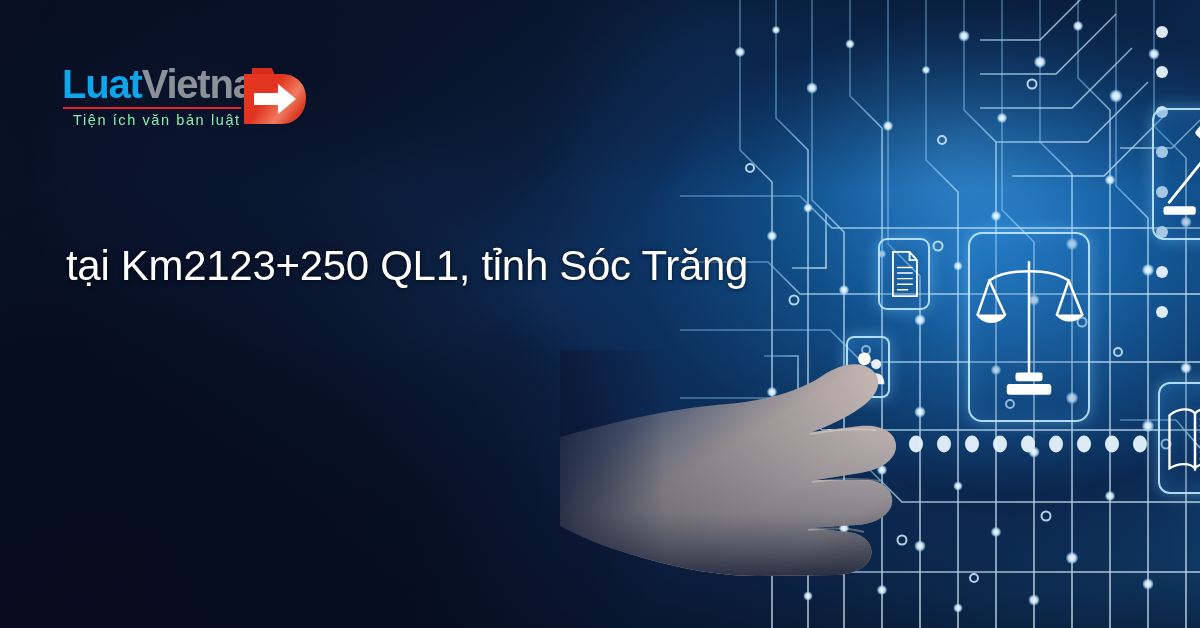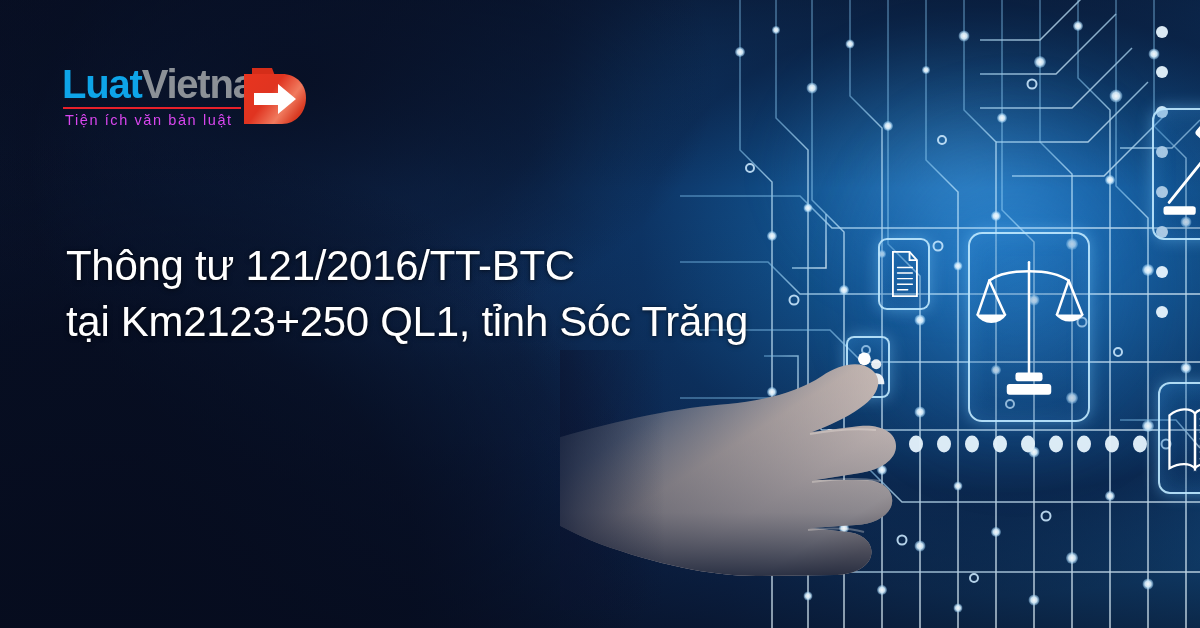--- a/index.html
+++ b/index.html
@@ -88,22 +88,22 @@
     white-space:nowrap;
     font-family:"Liberation Sans", sans-serif;
   }
   .lw-luat    { color:#0ea5e9; }
   .lw-vietnam { color:#8c9197; }
   .logo-rule {
     position:absolute; left:1px; top:49px; width:178px; height:2px;
     background:#e8202a;
   }
   .logo-tagline {
-    position:absolute; left:3px; top:54px;
-    font-size:14.5px; color:#d946ef;
+    position:absolute; left:11px; top:54px;
+    font-size:14.5px; color:#86efac;
     letter-spacing:1.6px;
     white-space:nowrap;
     font-family:"Liberation Sans", sans-serif;
   }
   #logo-mark {
     position:absolute; left:176px; top:2px; width:74px; height:72px;
   }
   #logo-mark svg { display:block; }
 
   
@@ -426,17 +426,16 @@
         <path d="M14,8 H34 L37,16 H14 Z" fill="#d52d19"></path>
 
         <path d="M6,14 H44 C58,14 68,24 68,38 C68,52 58,64 44,64 H6 Z" fill="url(#folderGrad)"></path>
 
         <path d="M16,33 H40 V24 L58,39 L40,54 V45 H16 Z" fill="#ffffff"></path>
       </svg>
     </div>
   </div>
 
   <div id="headline">
-    <div class="headline-line">Thông tư 121/2016/TT-BTC</div>
     <div class="headline-line">tại Km2123+250 QL1, tỉnh Sóc Trăng</div>
   </div>
 
 </div>
 
 </body></html>

